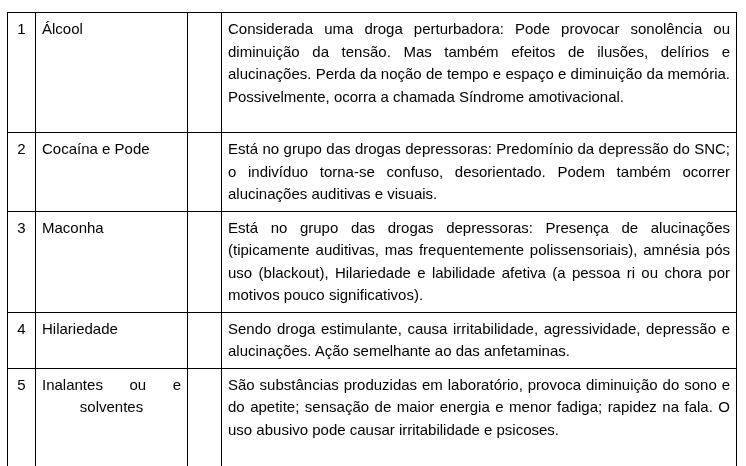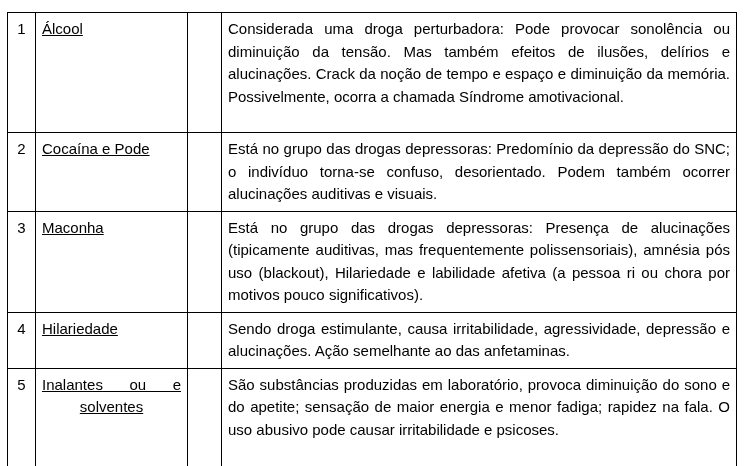--- a/index.html
+++ b/index.html
@@ -3,41 +3,41 @@
 <meta charset="utf-8">
 <style>
   html, body { margin:0; padding:0; background:#ffffff; }
   body { width:746px; height:466px; position:relative; overflow:hidden;
          font-family:"Liberation Sans", sans-serif; color:#000; }
   table { position:absolute; left:7px; top:12px; border-collapse:collapse;
           width:730px; table-layout:fixed; }
   td { border:1.5px solid #000; vertical-align:top; font-size:15px;
        line-height:22.5px; padding:5px 6px 5px 6px; }
   td.num { text-align:center; width:23px; padding-left:2px; padding-right:2px; }
-  td.name { width:139px;text-decoration:underline; }
+  td.name { width:139px; }
   td.empty { width:21px; }
   td.desc { text-align:justify; text-align-last:left; padding-right:6px; }
   tr.r1 td { height:109px; }
   tr.r2 td { height:63px; }
   tr.r3 td { height:90px; }
   tr.r4 td { height:42px; }
   tr.r5 td { height:91px; border-bottom:1.5px solid #000; }
   .name5 { text-align:justify; text-align-last:justify; }
   .name5 .l2 { display:block; text-align:left; text-align-last:center; }
 </style>
 </head>
 <body>
 
 <table>
   <tbody>
       <tr class="r1">
     <td class="num">1</td>
     <td class="name">Álcool</td>
     <td class="empty"></td>
-    <td class="desc">Considerada uma droga perturbadora: Pode provocar sonolência ou diminuição da tensão. Mas também efeitos de ilusões, delírios e alucinações. Crack da noção de tempo e espaço e diminuição da memória. Possivelmente, ocorra a chamada Síndrome amotivacional.</td>
+    <td class="desc">Considerada uma droga perturbadora: Pode provocar sonolência ou diminuição da tensão. Mas também efeitos de ilusões, delírios e alucinações. Perda da noção de tempo e espaço e diminuição da memória. Possivelmente, ocorra a chamada Síndrome amotivacional.</td>
   </tr>
   <tr class="r2">
     <td class="num">2</td>
     <td class="name">Cocaína e Pode</td>
     <td class="empty"></td>
     <td class="desc">Está no grupo das drogas depressoras: Predomínio da depressão do SNC; o indivíduo torna-se confuso, desorientado. Podem também ocorrer alucinações auditivas e visuais.</td>
   </tr>
   <tr class="r3">
     <td class="num">3</td>
     <td class="name">Maconha</td>

